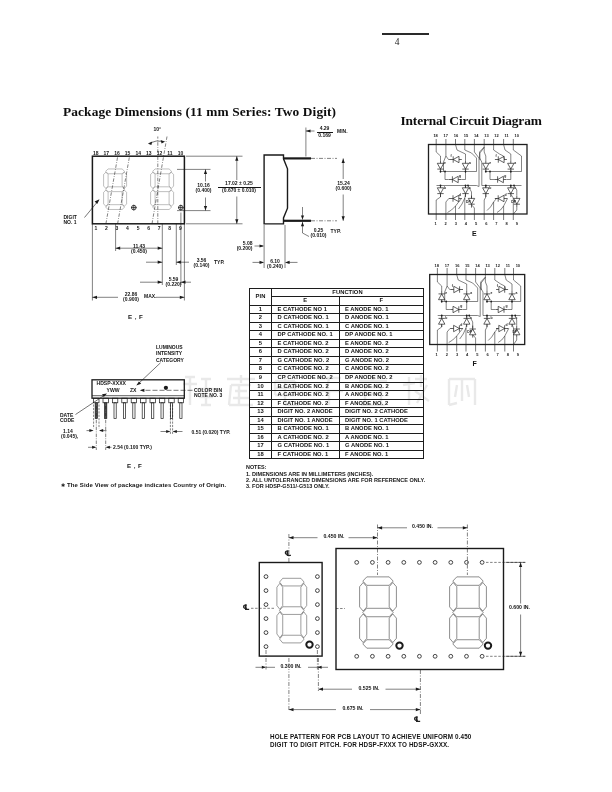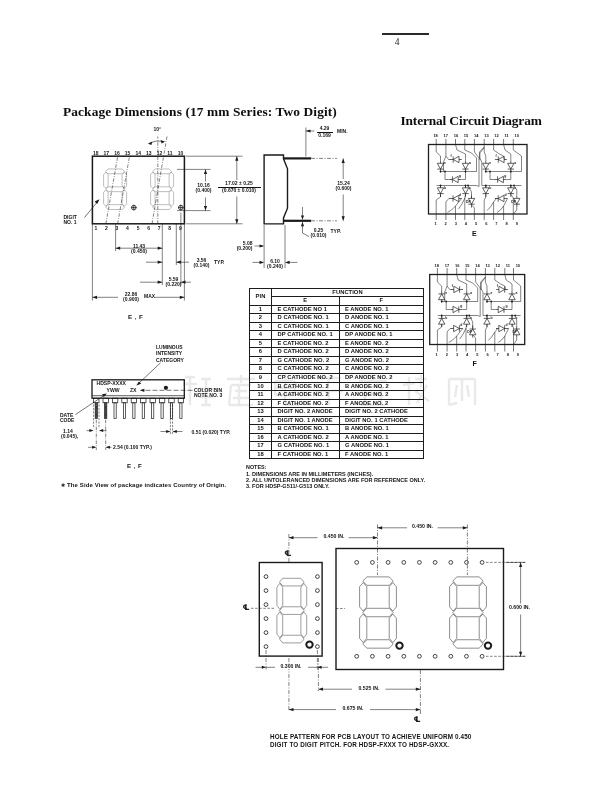--- a/index.html
+++ b/index.html
@@ -646,21 +646,21 @@
         <line x1="370" y1="709.6" x2="420.4" y2="709.6"></line>
         <polygon points="288.9,709.6 293.5,708 293.5,711.2" fill="#1a1a1a" stroke="none"></polygon>
         <polygon points="420.4,709.6 415.8,708 415.8,711.2" fill="#1a1a1a" stroke="none"></polygon>
       </g>
     </g>
   </svg>
 
   <div class="hrule" style="left:381.5px;top:33.4px;width:47px;height:1.6px;"></div>
   <div class="pagenum" style="left:391px;top:37px;width:12px;text-align:center;">4</div>
 
-  <div class="serifhead" style="left:63px;top:103.5px;">Package Dimensions (17 mm Series: Two Digit)</div>
+  <div class="serifhead" style="left:63px;top:103.5px;">Package Dimensions (11 mm Series: Two Digit)</div>
   <div class="serifhead" style="left:400.5px;top:113px;letter-spacing:-0.15px;text-align:center;">Internal Circuit Diagram</div>
 
   <div class="pinrow f48" style="left:92.9px;top:149.8px;width:90.4px;">
       <span>18</span>
       <span>17</span>
       <span>16</span>
       <span>15</span>
       <span>14</span>
       <span>13</span>
       <span>12</span>

